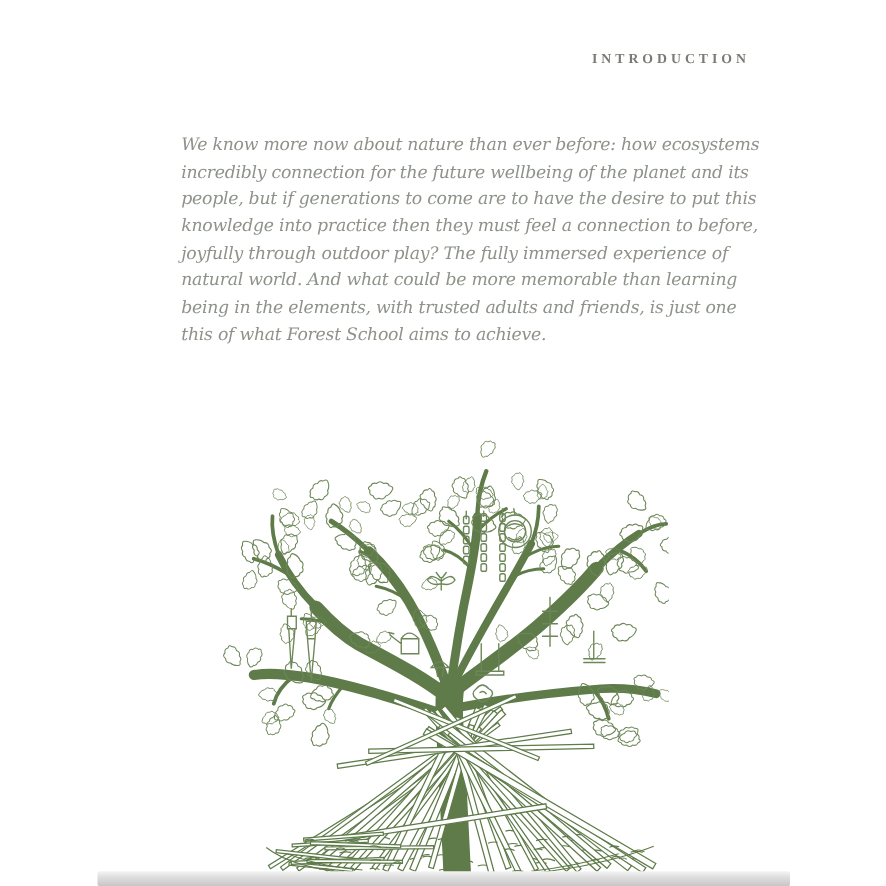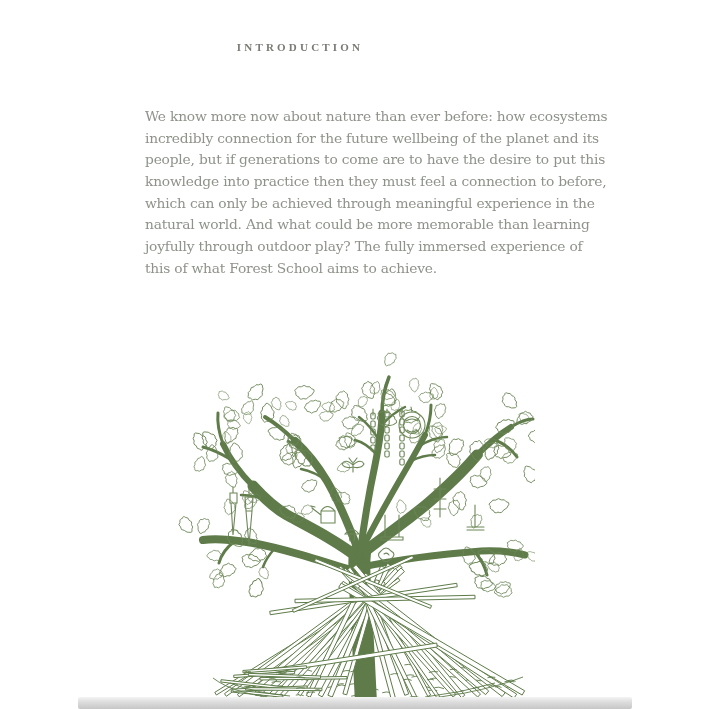--- a/index.html
+++ b/index.html
@@ -2,28 +2,29 @@
 <html><head>
 <meta charset="utf-8">
 <style>
   html,body{margin:0;padding:0;}
   body{
     width:709px;height:709px;background:#ffffff;overflow:hidden;position:relative;
     font-family:"Liberation Serif", serif;
   }
   .page{position:absolute;inset:0;background:#ffffff;}
   .running-head{
-    position:absolute;top:41px;left:0;right:109px;text-align:center;
+    position:absolute;top:41px;left:0;right:109px;text-align:right;
     font-family:"Liberation Serif", serif;font-size:11px;font-weight:600;
     letter-spacing:3.2px;color:#7b7a74;
   }
   .intro-paragraph{
     position:absolute;left:145px;top:106px;width:440px;
     font-family:"DejaVu Serif", serif;font-size:13.8px;letter-spacing:-0.2px;
     color:#8e938a;
+    font-style:italic;
   }
   .intro-paragraph .line{
     height:21.7px;line-height:21.7px;white-space:nowrap;
   }
   .illustration{
     position:absolute;left:175px;top:345px;width:360px;height:364px;
   }
   .page-edge-shadow{
     position:absolute;left:78px;top:697px;width:554px;height:12px;
     border-radius:2px;
@@ -35,23 +36,23 @@
 
 <div class="page">
 
   <div class="running-head" style="color: rgb(123, 122, 116);">INTRODUCTION</div>
 
   <div class="intro-paragraph" id="paragraph" style="color: rgb(142, 147, 138);">
       <div class="line">We know more now about nature than ever before: how ecosystems</div>
       <div class="line">incredibly connection for the future wellbeing of the planet and its</div>
       <div class="line">people, but if generations to come are to have the desire to put this</div>
       <div class="line">knowledge into practice then they must feel a connection to before,</div>
-      <div class="line">which can only be achieved through meaningful experience in the</div>
+      <div class="line">joyfully through outdoor play? The fully immersed experience of</div>
       <div class="line">natural world. And what could be more memorable than learning</div>
-      <div class="line">joyfully through outdoor play? The fully immersed experience of</div>
+      <div class="line">being in the elements, with trusted adults and friends, is just one</div>
       <div class="line">this of what Forest School aims to achieve.</div>
     </div>
 
   <svg class="illustration" id="treesvg" viewBox="0 0 360 364" xmlns="http://www.w3.org/2000/svg">
     <defs>
       <path id="leafPath" d="M0,0 Q2,-5 6,-6 Q8,-10 12,-8 Q16,-10 17,-6 Q21,-5 20,-1 Q23,1 19,3 Q18,6 14,5 Q11,8 8,5 Q4,6 3,3 Q-1,2 0,0 Z"></path>
     </defs>
 
     <g id="groundUnder" fill="none" stroke-width="0.9" stroke="#5e7b49">
         <path d="M122.5,329.4 q4,-1.5 6.6922888569533825,-1.0"></path>

